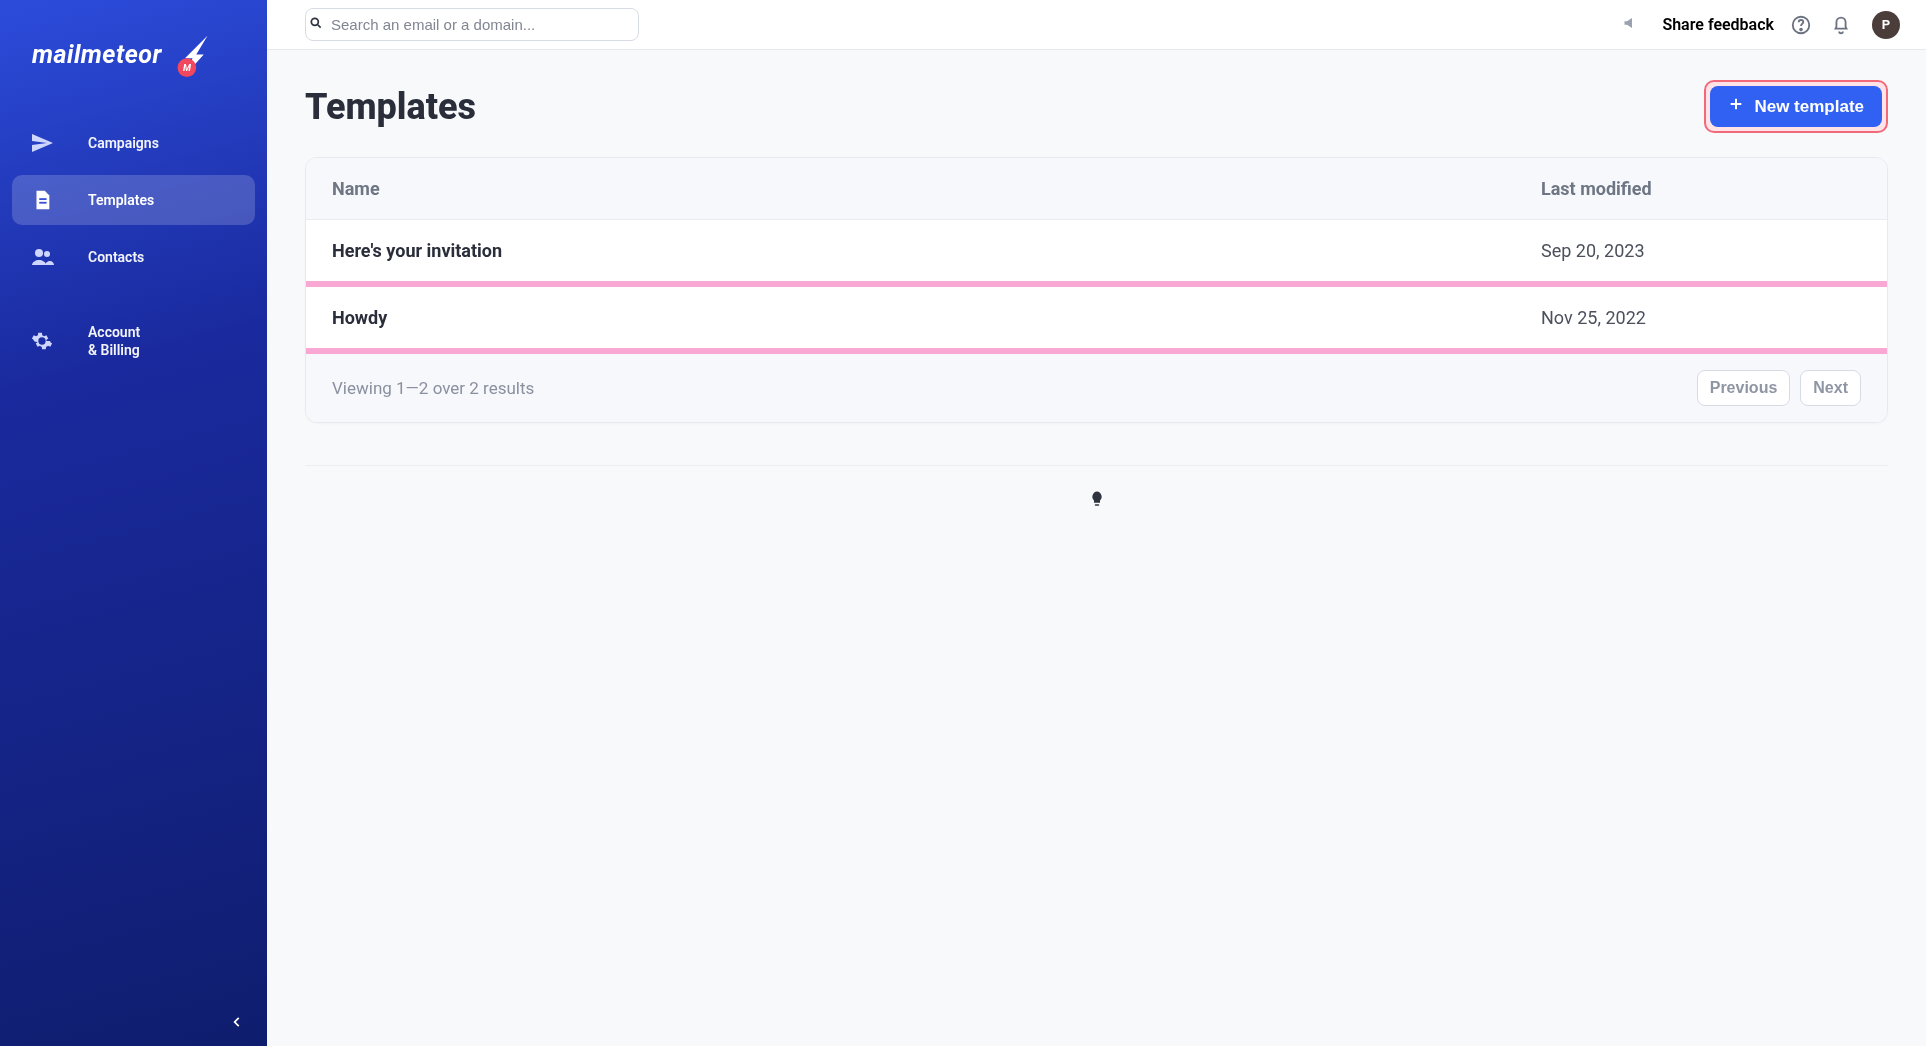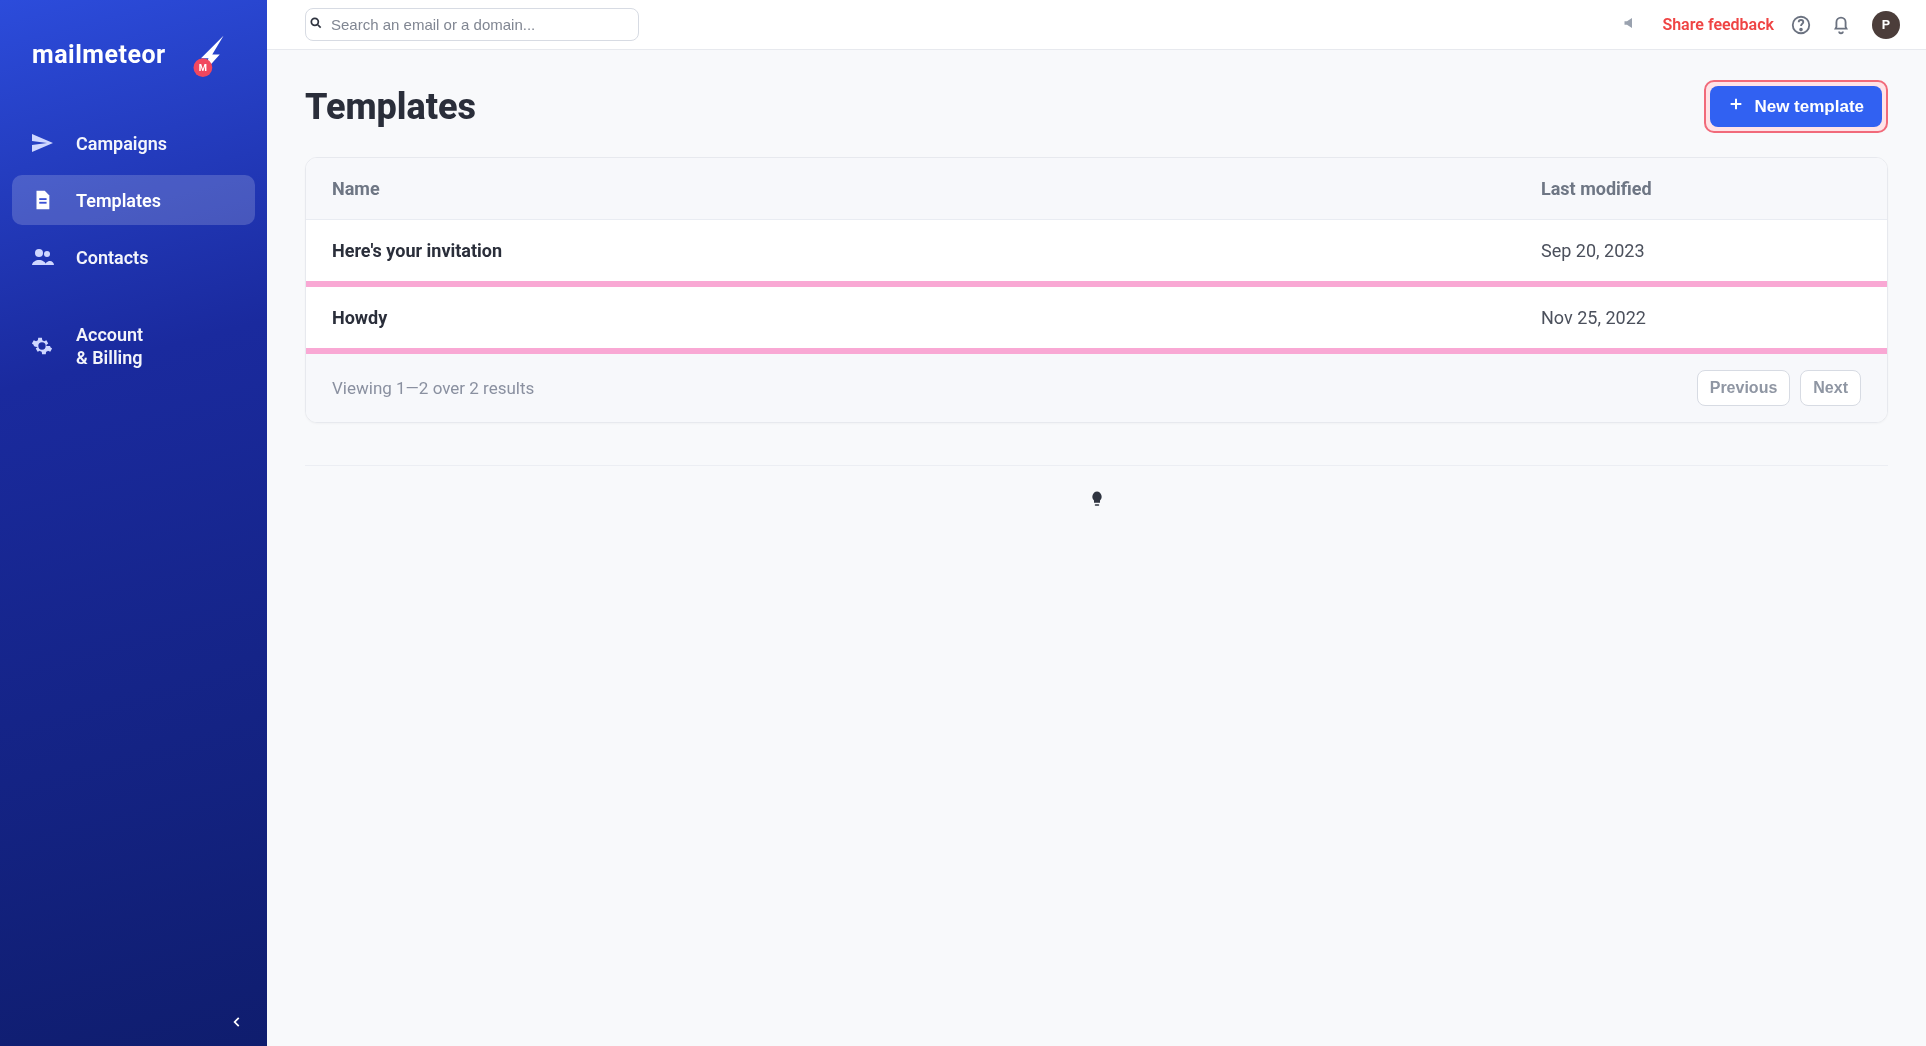--- a/index.html
+++ b/index.html
@@ -13,31 +13,31 @@
     
     .sidebar {
       width: 267px;
       background: linear-gradient(165deg, #2c4cdb 0%, #1a2a9e 35%, #0f1d6e 100%);
       color: #fff;
       display: flex;
       flex-direction: column;
       padding: 18px 12px;
       position: relative;
     }
-    .brand { display: flex; align-items: center; gap: 20px; padding: 14px 12px 30px 20px; }
+    .brand { display: flex; align-items: center; gap: 8px; padding: 14px 12px 30px 20px; font-style: italic; }
     .brand-text { font-size: 25px; font-weight: 700; letter-spacing: 0.5px; }
     .brand-icon { width: 45px; height: 45px; }
 
     .nav { display: flex; flex-direction: column; gap: 6px; margin-top: 10px; }
     .nav-item {
-      display: flex; align-items: center; gap: 20px;
+      display: flex; align-items: center; gap: 32px;
       padding: 14px 16px;
       border-radius: 10px;
       cursor: pointer;
-      font-size: 18px;
+      font-size: 14px;
       font-weight: 600;
       color: rgba(255,255,255,0.95);
     }
     .nav-item.active { background: rgba(255,255,255,0.18); color: #fff; }
     .nav-item .icon-wrap { width: 28px; display: flex; align-items: center; justify-content: center; }
     .nav-gap { height: 14px; }
     .nav-sub { line-height: 1.3; }
 
     .collapse-btn {
       position: absolute; right: 18px; bottom: 12px;
@@ -62,21 +62,21 @@
       background: #fff;
       display: flex; align-items: center;
       padding: 0 3px; gap: 8px;
     }
     .search input {
       border: none; outline: none; font-size: 15px; color: #6f7580; width: 100%;
       background: transparent;
     }
     .search input::placeholder { color: #808692; }
     .topbar-spacer { flex: 1; }
-    .share { display: flex; align-items: center; gap: 20px; color: #ef4444; font-weight: 600; font-size: 16px; cursor: pointer; }
+    .share { display: flex; align-items: center; gap: 20px; color: #000000; font-weight: 600; font-size: 16px; cursor: pointer; }
     .top-icon { width: 26px; height: 26px; display:flex; align-items:center; justify-content:center; color: #6b7280; cursor:pointer; }
     .avatar {
       width: 28px; height: 28px; border-radius: 50%;
       background: #4b3d3a; color: #fff; font-weight: 700; font-size: 13px;
       display:flex; align-items:center; justify-content:center; margin-left: 4px;
     }
 
     
     .content { padding: 30px 38px; }
     .page-head { display:flex; align-items:center; justify-content: space-between; }

